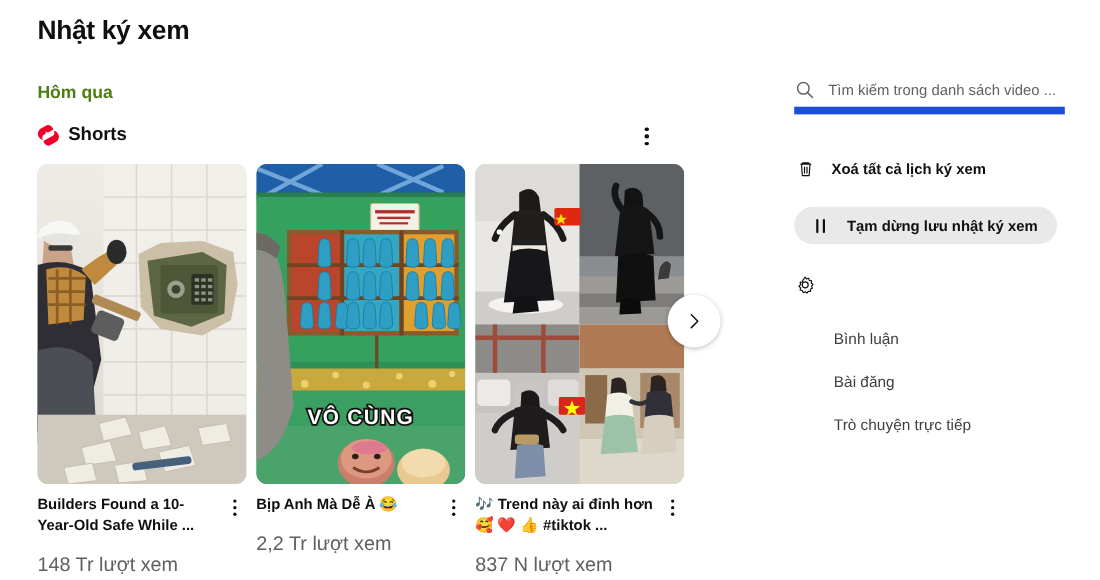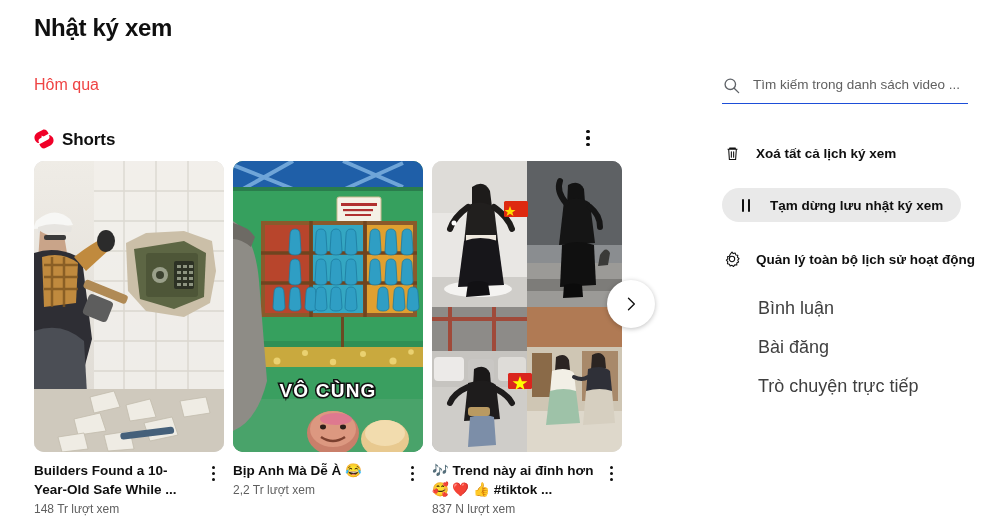--- a/index.html
+++ b/index.html
@@ -14,28 +14,28 @@
   #page { position: relative; width: 1000px; height: 527px; background: #fff; }
 
   
   .main-col { position: absolute; left: 34px; top: 0; width: 600px; }
 
   .page-title {
     font-size: 24px; font-weight: 700; letter-spacing: -0.3px;
     margin-top: 8px; line-height: 40px; color: #0f0f0f;
   }
   .date-header {
-    font-size: 16px; font-weight: 400; color: #ef4444;
+    font-size: 16px; font-weight: 700; color: #4d7c0f;
     margin-top: 26px; line-height: 22px;
   }
 
   
   .shelf-header {
-    display: flex; align-items: flex-end;
-    margin-top: 28px; height: 26px; width: 566px;
+    display: flex; align-items: flex-start;
+    margin-top: 16px; height: 26px; width: 566px;
   }
   .shorts-logo {
     width: 20px; height: 22px; position: relative; margin-right: 8px;
     display: inline-flex; align-items: center; justify-content: center;
   }
   .shelf-title { font-size: 17px; font-weight: 700; color: #0f0f0f; letter-spacing: -0.1px; }
   .shelf-spacer { flex: 1; }
   .kebab {
     width: 24px; height: 24px; display: flex; flex-direction: column;
     align-items: center; justify-content: center; gap: 3px; cursor: pointer;
@@ -53,39 +53,39 @@
     position: relative; background: #d8d8d8;
   }
   .thumb svg { display: block; width: 190px; height: 291px; }
   .card-meta { display: flex; margin-top: 9px; width: 190px; }
   .card-text { flex: 1; padding-right: 4px; }
   .card-title {
     font-size: 13.5px; font-weight: 700; line-height: 19px; color: #0f0f0f;
     display: -webkit-box; -webkit-line-clamp: 2; -webkit-box-orient: vertical;
     overflow: hidden; max-height: 38px;
   }
-  .card-views { font-size: 12px; color: #606060; line-height: 18px; margin-top: 1px; }
+  .card-views { font-size: 18px; color: #606060; line-height: 18px; margin-top: 17px; }
   .card-kebab { width: 22px; height: 22px; display: flex; flex-direction: column;
     align-items: center; justify-content: center; gap: 3px; cursor: pointer; flex: none; margin-top: 1px; }
   .card-kebab i { width: 3px; height: 3px; background: #0f0f0f; border-radius: 50%; display: block; }
 
   .next-btn {
     position: absolute; left: 573px; top: 119px;
     width: 48px; height: 48px; border-radius: 50%;
     background: #ffffff; box-shadow: 0 1px 5px rgba(0,0,0,0.25);
     display: flex; align-items: center; justify-content: center; cursor: pointer; z-index: 5;
   }
 
   
   .side-col { position: absolute; left: 722px; top: 0; width: 262px; }
 
   .search-wrap {
-    display: flex; align-items: center; gap: 12px;
+    display: flex; gap: 12px;
     height: 32px; margin-top: 72px;
-    border-bottom: 1px solid #1d4ed8; width: 246px; padding-bottom: 5px;
+    border-bottom: 7px solid #1d4ed8; width: 246px; padding-bottom: 5px;
   }
   .search-input-text {
     font-size: 13.5px; color: #606060; line-height: 20px;
     white-space: nowrap; overflow: hidden;
   }
 
   .side-item {
     display: flex; align-items: center; gap: 14px;
     height: 34px; margin-top: 20px; cursor: pointer;
     font-size: 13.5px; font-weight: 700; color: #0f0f0f;
@@ -93,21 +93,21 @@
   .side-item.first { margin-top: 32px; }
   .side-item .ico { width: 20px; height: 20px; flex: none; display: flex; align-items: center; justify-content: center; }
   .side-item.chip {
     background: #e9e9e9; border-radius: 18px; padding: 0 18px 0 14px;
     width: fit-content; height: 34px; margin-top: 18px;
   }
   .pause-ico { display: flex; gap: 4px; align-items: center; justify-content: center; width: 14px; }
   .pause-ico b { width: 2.4px; height: 13px; background: #0f0f0f; display: block; border-radius: 1px; }
 
   .sub-item {
-    font-size: 18px; color: #3f3f3f; line-height: 20px;
+    font-size: 14px; color: #3f3f3f; line-height: 20px;
     margin-top: 19px; margin-left: 36px; cursor: pointer;
   }
   .sub-item.first-sub { margin-top: 22px; }
 </style>
 </head>
 <body>
 
 <div id="page">
 
   <div class="main-col">
@@ -443,21 +443,20 @@
       <span>Tạm dừng lưu nhật ký xem</span>
     </div>
 
     <div class="side-item">
       <span class="ico">
         <svg width="18" height="18" viewBox="0 0 24 24">
           <path d="M12 8.4 a3.6 3.6 0 1 0 0 7.2 a3.6 3.6 0 1 0 0 -7.2 Z" fill="none" stroke="#0f0f0f" stroke-width="1.5"></path>
           <path d="M12 2.6 l1.6 2.2 2.6 -0.8 0.9 2.6 2.7 0.4 -0.5 2.7 2.1 1.7 -1.7 2.1 1.1 2.5 -2.4 1.3 0 2.7 -2.7 -0.2 -1.6 2.2 -2.1 -1.6 -2.5 1 -1 -2.5 -2.6 -0.7 0.5 -2.7 -1.9 -1.9 1.9 -1.9 -0.5 -2.7 2.6 -0.7 1 -2.5 z" fill="none" stroke="#0f0f0f" stroke-width="1.4" stroke-linejoin="round"></path>
         </svg>
       </span>
-      <span>Quản lý toàn bộ lịch sử hoạt động</span>
     </div>
 
     <div class="sub-item first-sub">Bình luận</div>
     <div class="sub-item">Bài đăng</div>
     <div class="sub-item">Trò chuyện trực tiếp</div>
 
   </div>
 
 </div>
 

